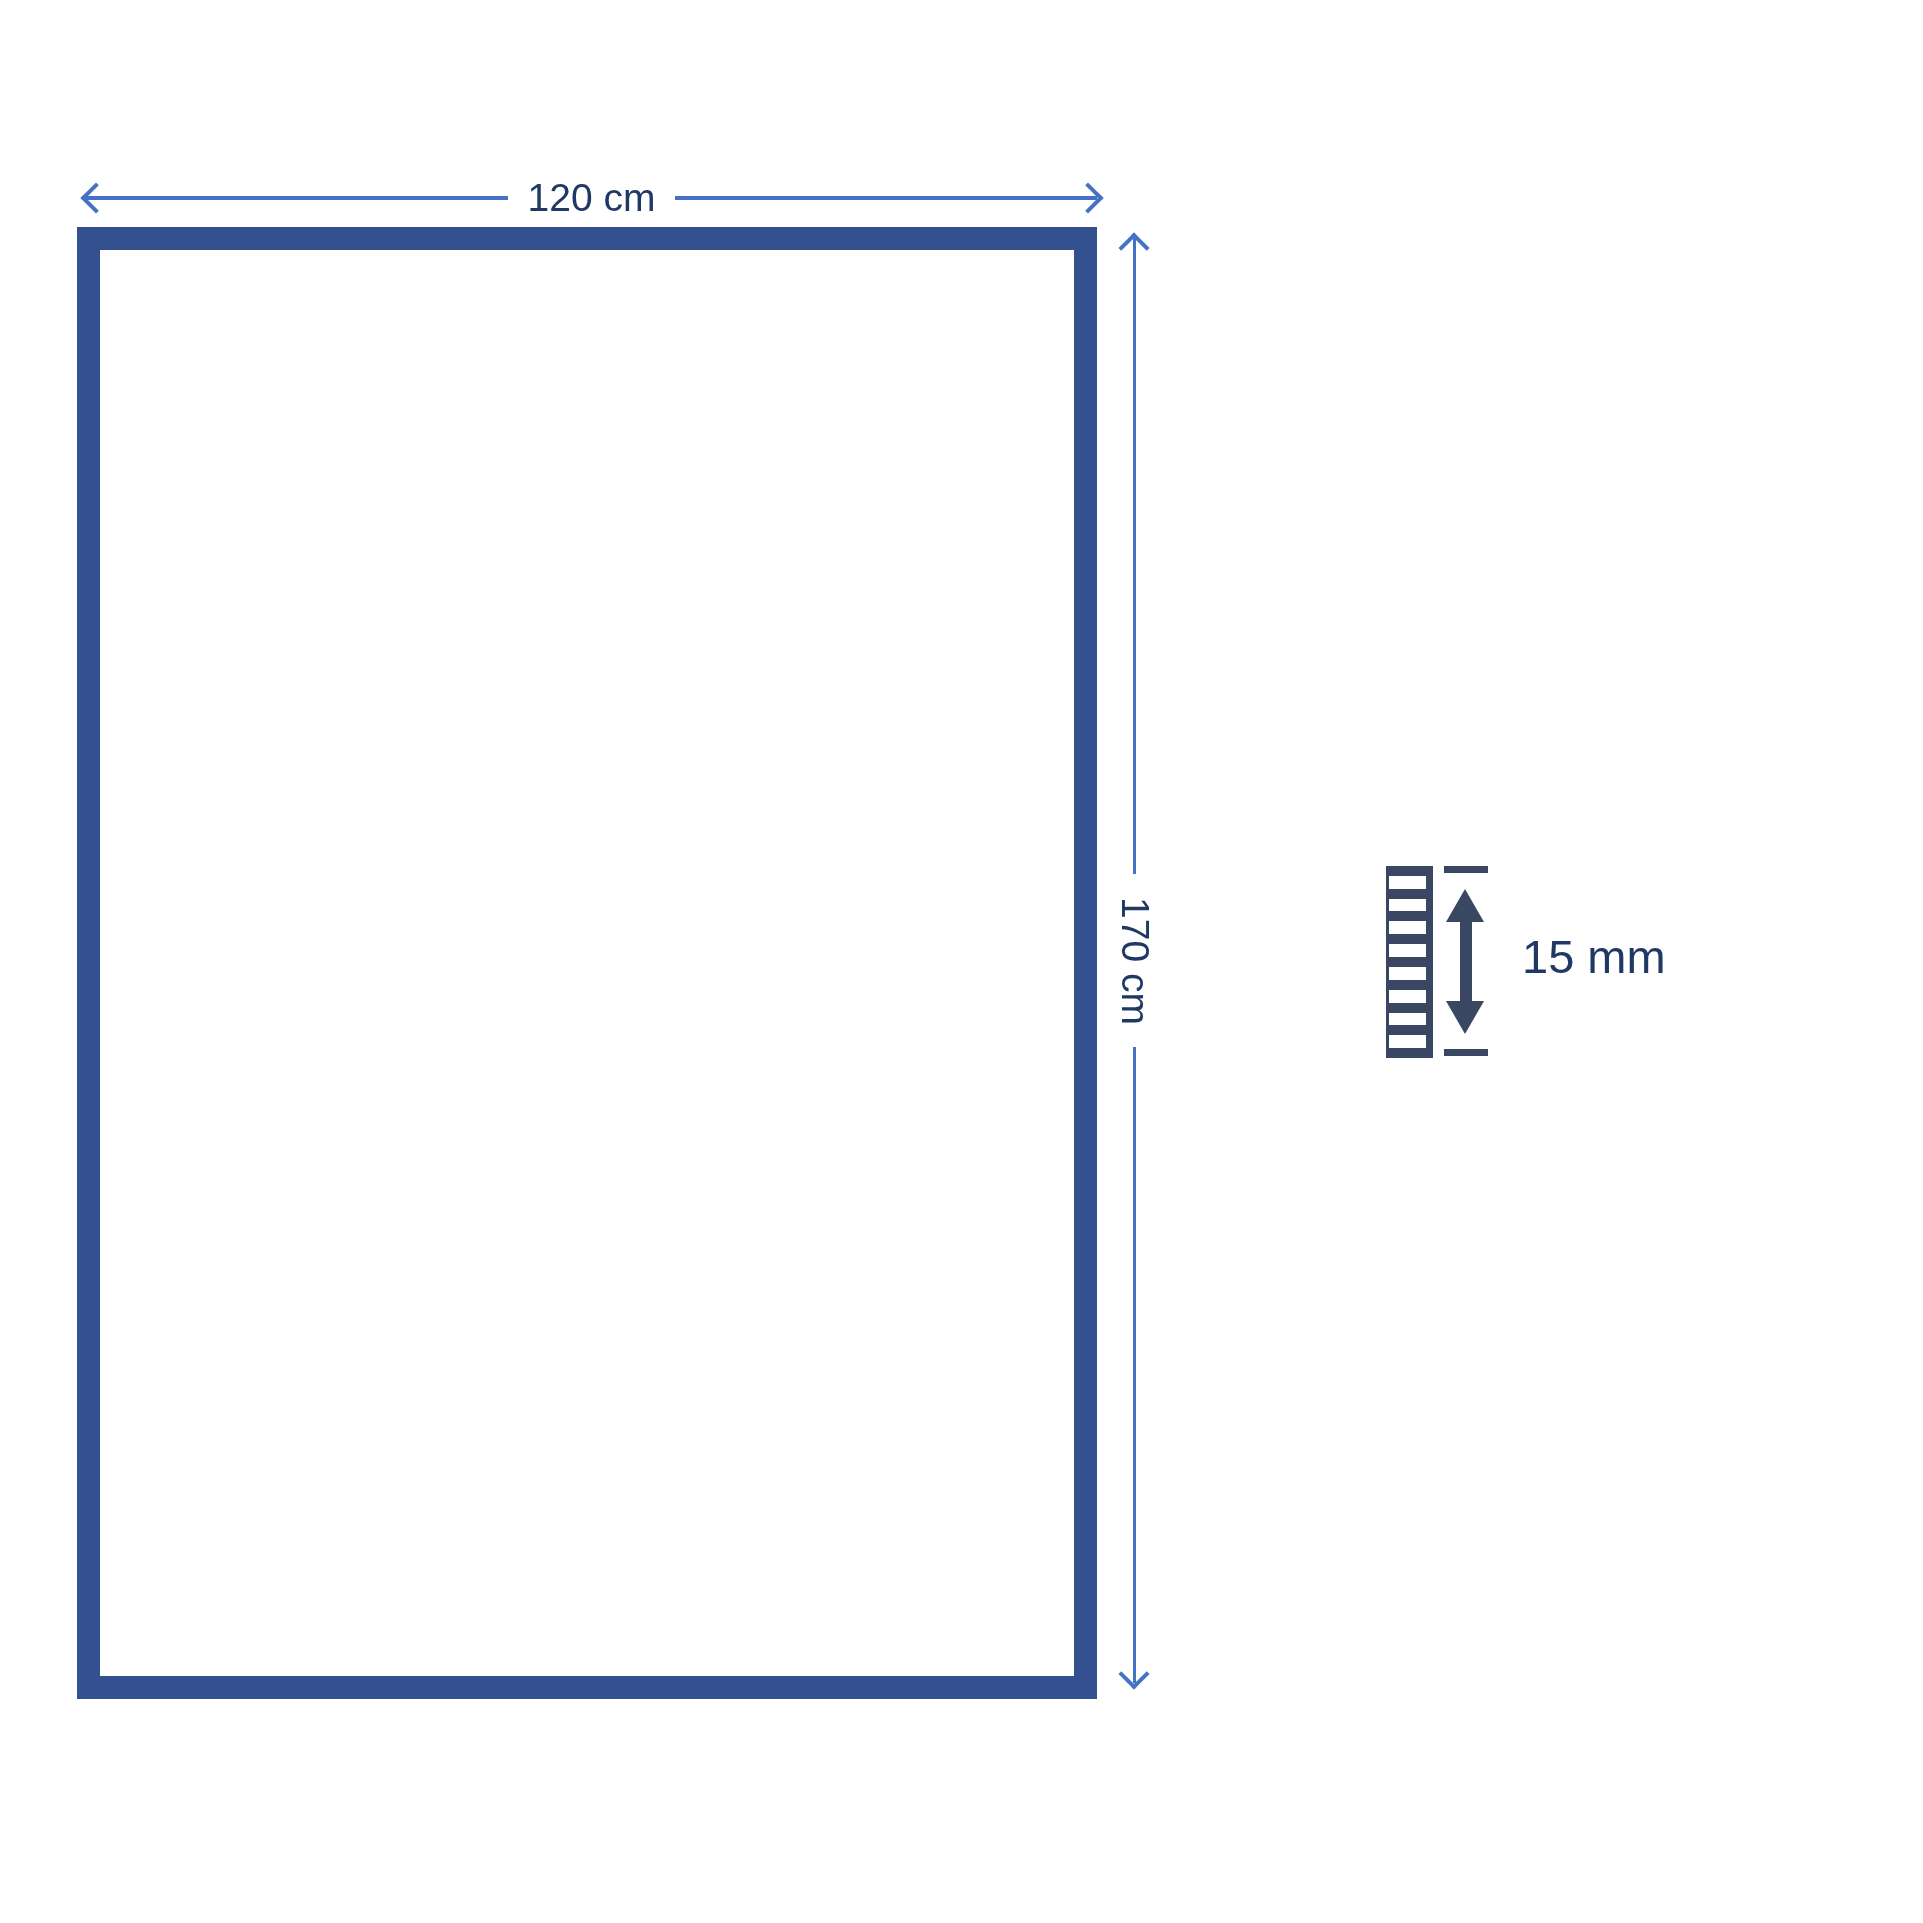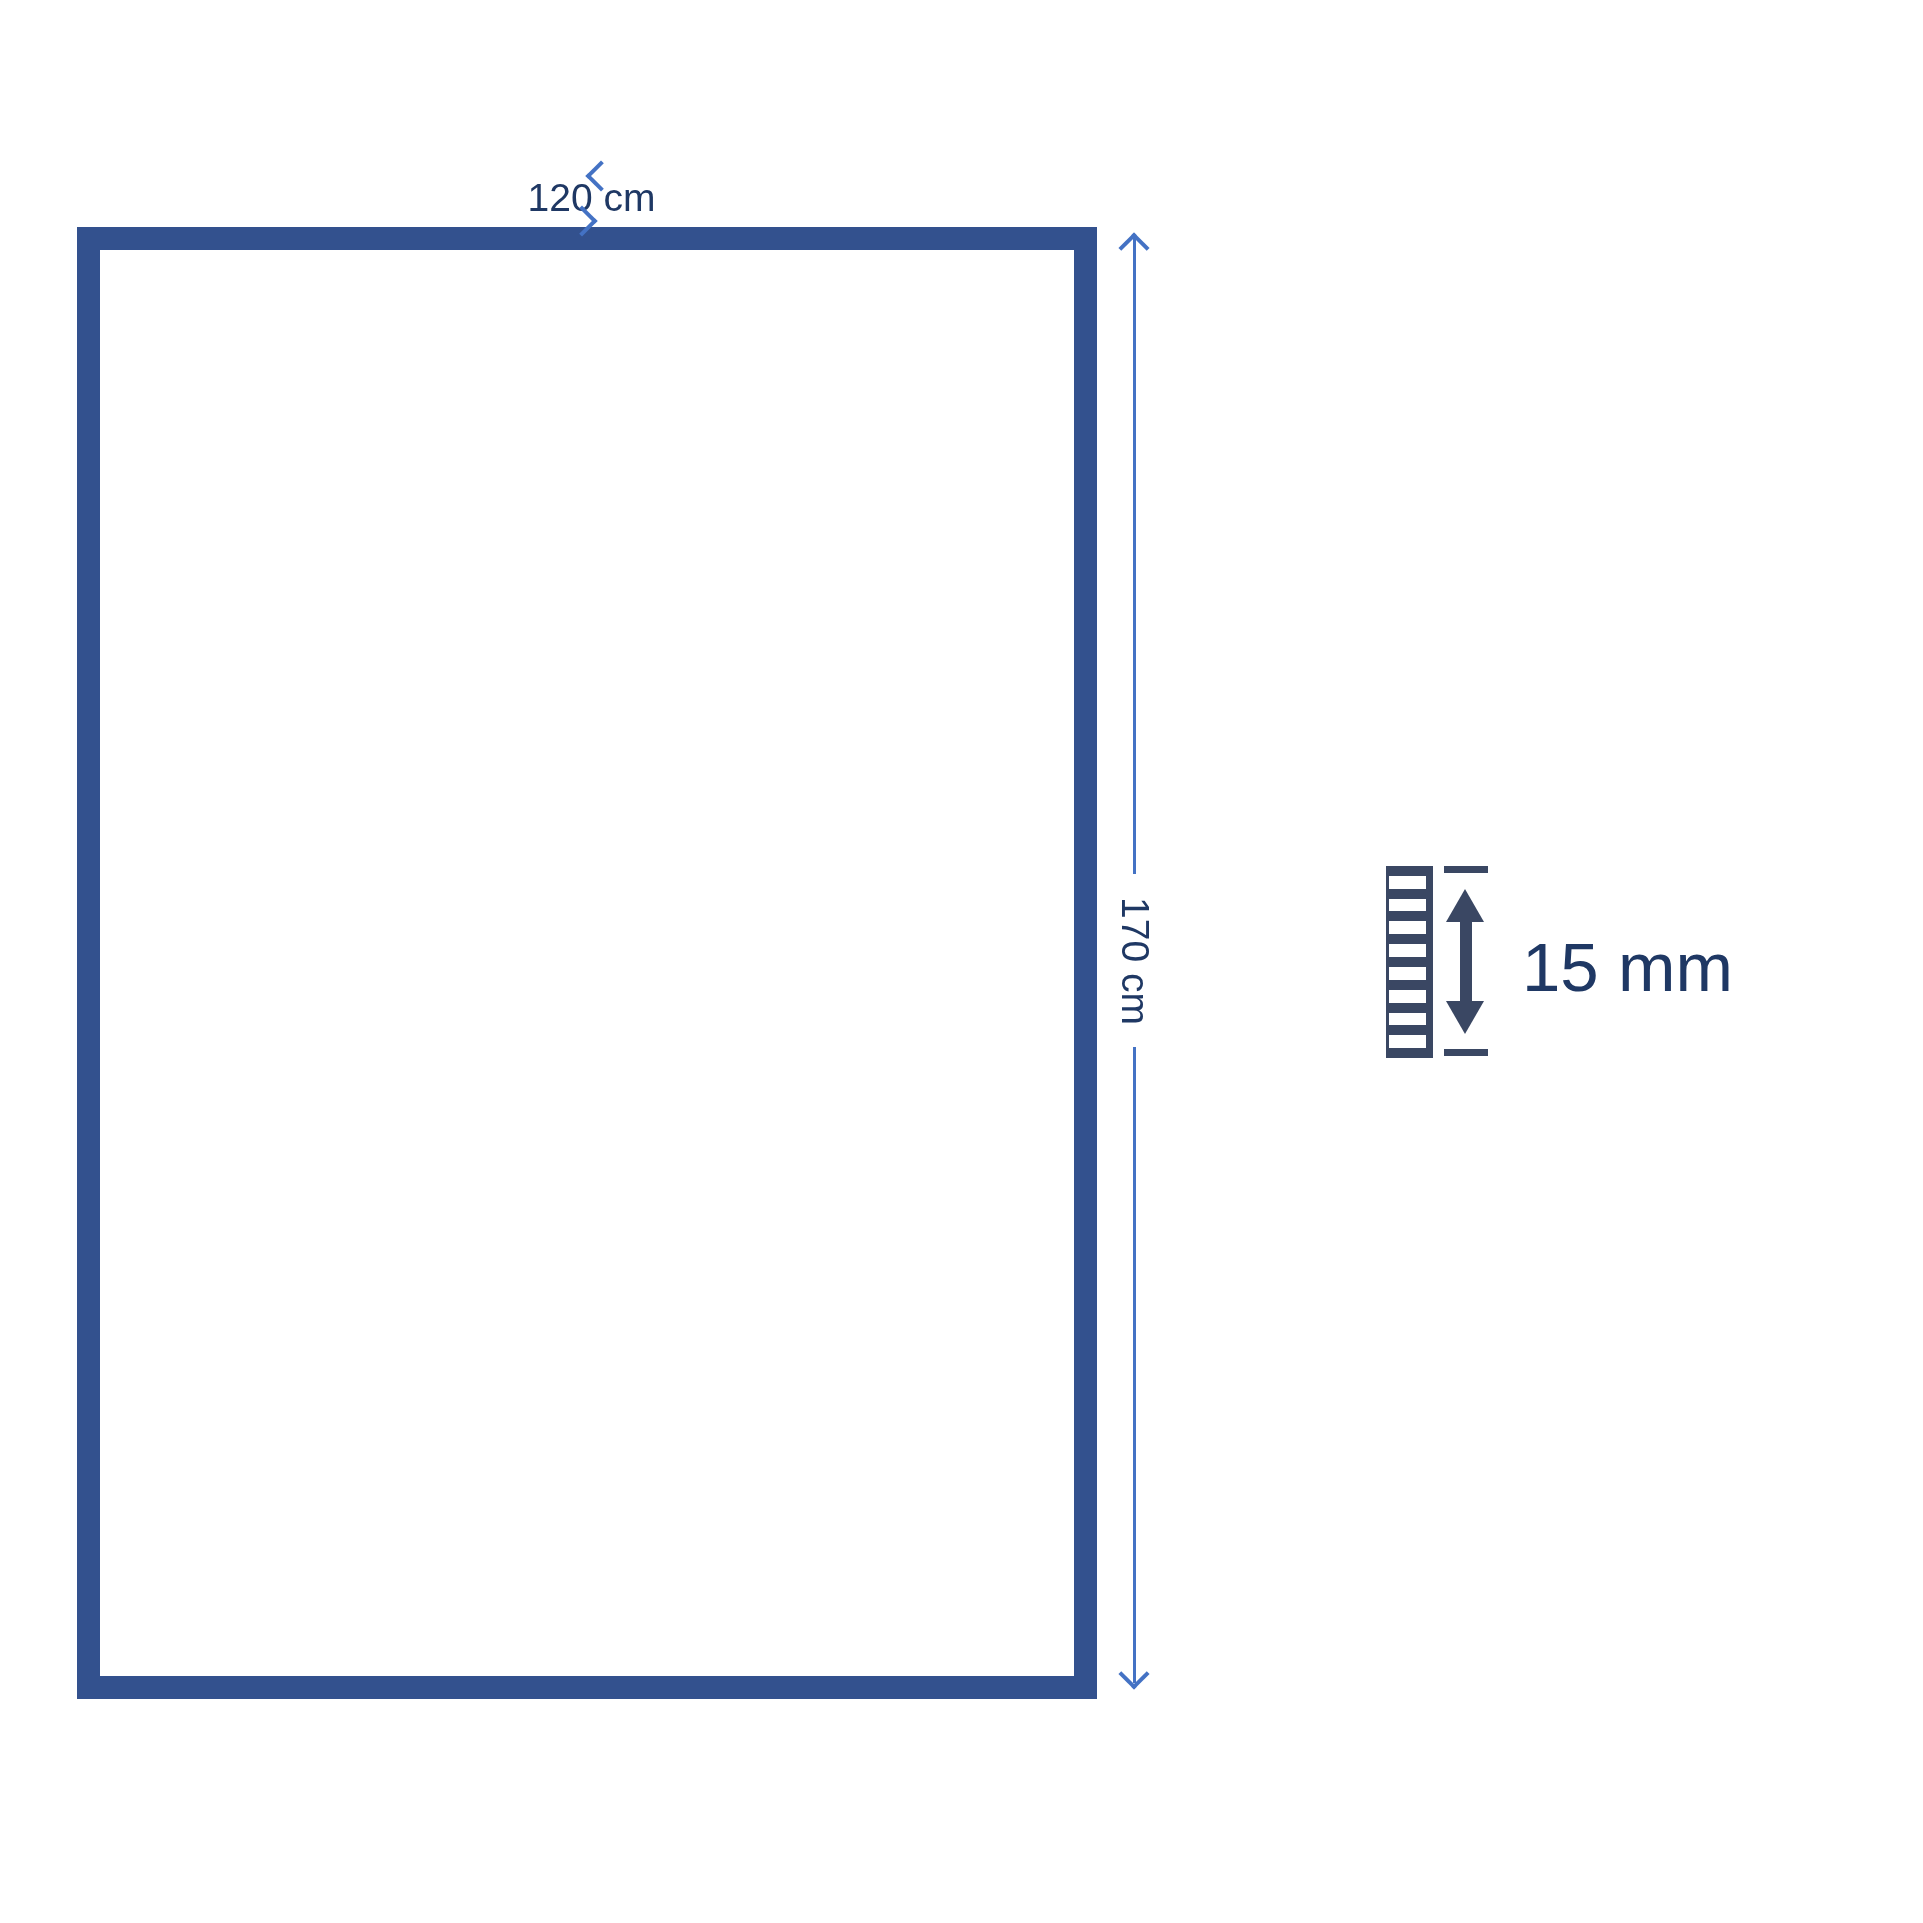--- a/index.html
+++ b/index.html
@@ -96,21 +96,20 @@
 
   
   .dim-width {
     position: absolute;
     left: 86px;
     top: 176px;
     width: 1011px;
     height: 44px;
     display: flex;
     align-items: center;
-    flex-direction: column;
   }
   .dim-width .dim-label { padding: 0 19.5px; }
 
   
   .dim-height {
     position: absolute;
     left: 1112px;
     top: 238px;
     width: 45px;
     height: 1445px;
@@ -179,21 +178,21 @@
     top: 54px;
     width: 12px;
     height: 83px;
     background: var(--thickness-icon);
   }
 
   .thickness-label {
     position: absolute;
     left: 1522px;
     top: 933px;
-    font-size: 69px;
+    font-size: 47px;
     line-height: 1;
     color: var(--label-text);
     white-space: nowrap;
   }
 </style>
 </head>
 <body>
 
 <div class="canvas">
 

